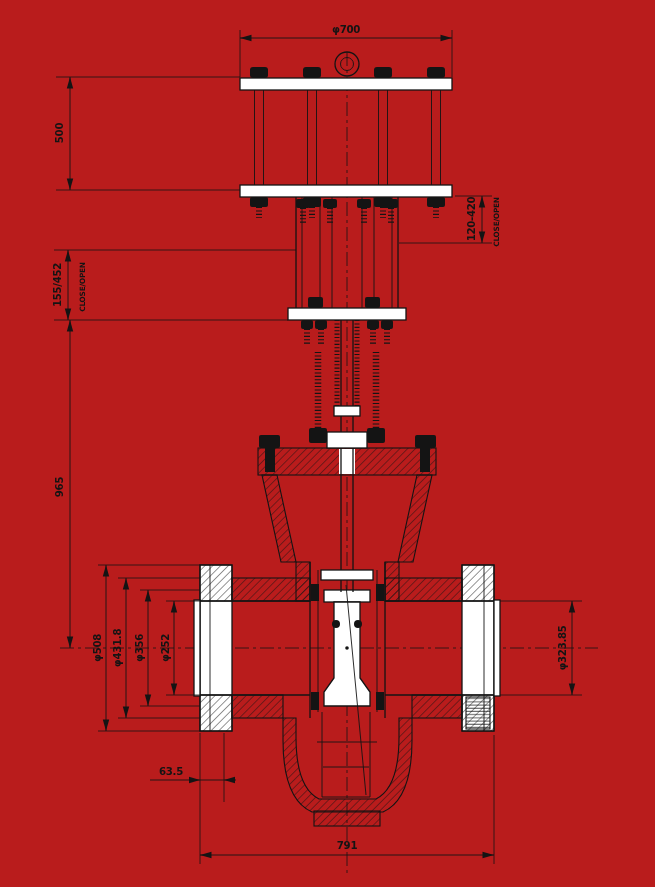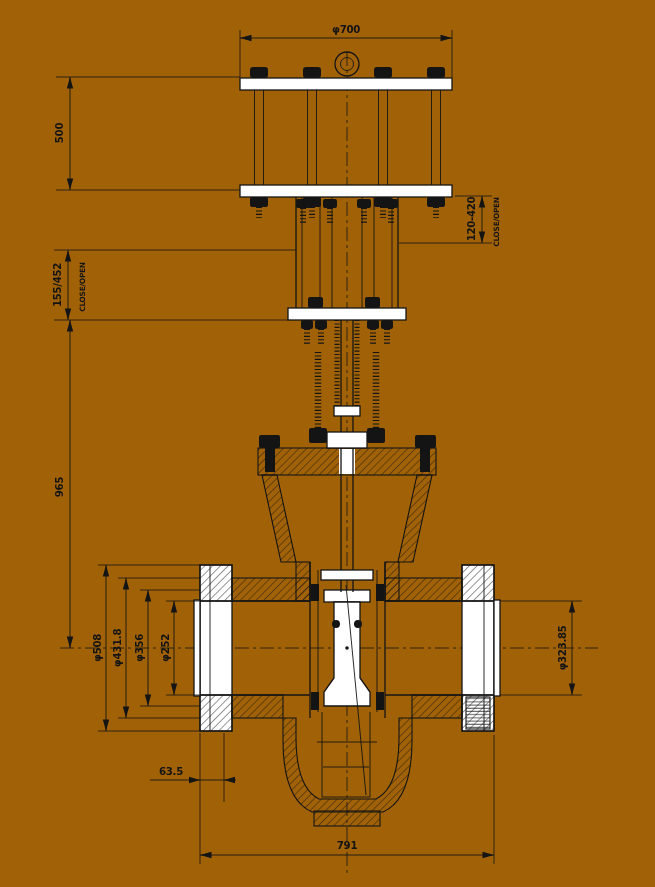--- a/index.html
+++ b/index.html
@@ -1,16 +1,16 @@
 <!DOCTYPE html>
 <html><head>
 <meta charset="utf-8">
 <style>
   html,body{margin:0;padding:0;background:#ffffff;}
-  #canvas{width:655px;height:887px;background:#a16207;position:relative;overflow:hidden;}
+  #canvas{width:655px;height:887px;background:#b91c1c;position:relative;overflow:hidden;}
   svg{display:block;}
   svg text{font-family:"DejaVu Sans", sans-serif;font-weight:700;fill:#141414;}
   .t10{font-size:10.2px;letter-spacing:-0.3px;}
   .t7{font-size:7.3px;letter-spacing:-0.2px;}
   .s{stroke:#141414;fill:none;stroke-width:1.3;}
   .s2{stroke:#141414;fill:none;stroke-width:0.9;}
   .w{fill:#ffffff;stroke:#141414;stroke-width:1.3;}
   .h{fill:url(#hatch);stroke:#141414;stroke-width:1.1;}
   .hl{fill:url(#hlines);stroke:#141414;stroke-width:1.1;}
   .b{fill:#141414;stroke:none;}

